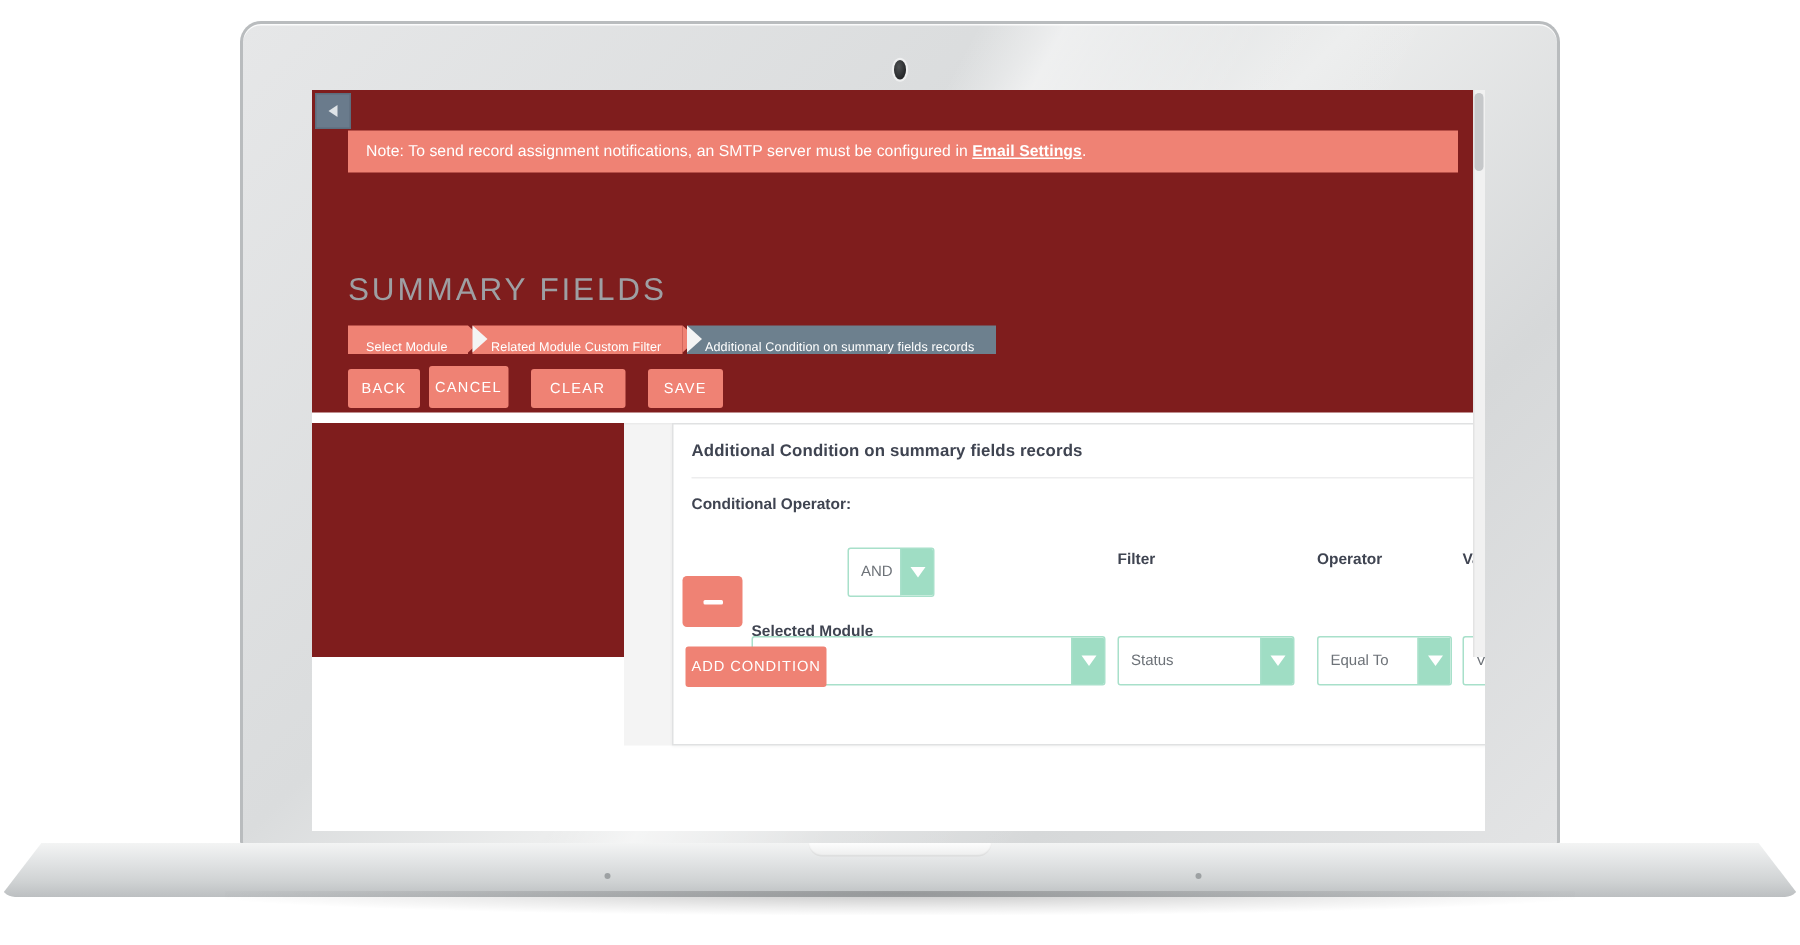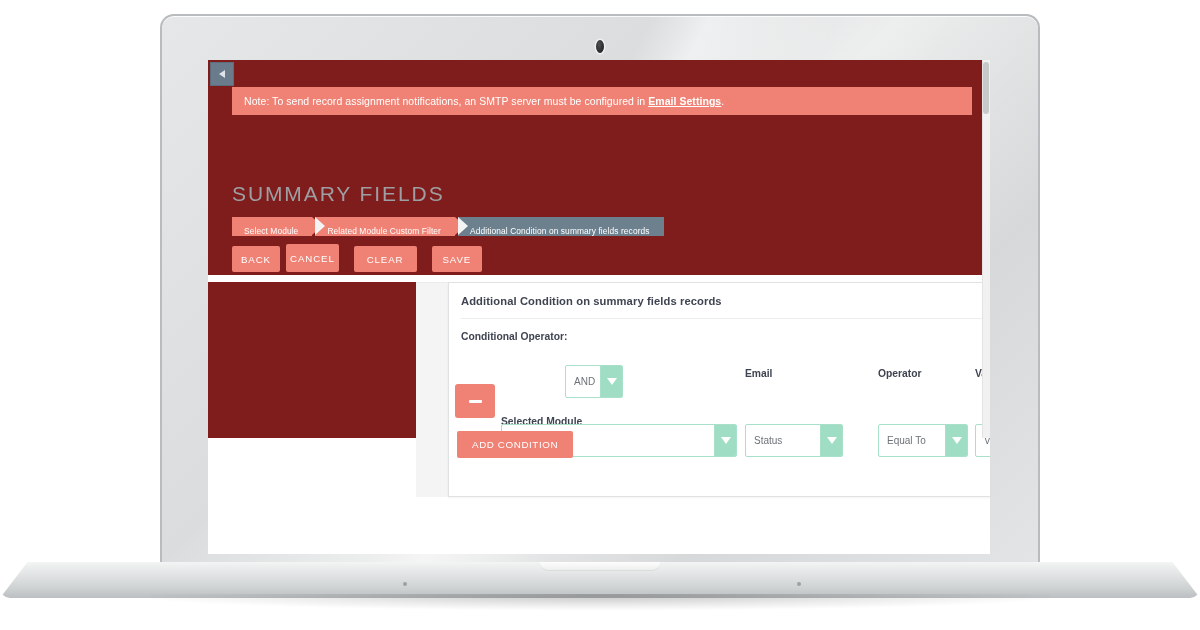--- a/index.html
+++ b/index.html
@@ -358,30 +358,30 @@
     justify-content: center;
   }
   #btn-remove-condition .minus {
     width: 13px; height: 3px;
     background: #ffffff;
     border-radius: 1px;
   }
 
   
   #sel-module   { left: 52px;  top: 101px; width: 236px; }
-  #sel-field    { left: 296px; top: 101px; width: 98px; }
+  #sel-field    { left: 296px; top: 101px; width: 118px; }
   #sel-operator { left: 429px; top: 101px; width: 90px;  }
   #sel-valtype  { left: 526px; top: 101px; width: 62px;  }
 
   
   #btn-add-condition {
     position: absolute;
     left: 8px; top: 148px;
     height: 27px;
-    padding: 0 15px;
+    padding: 0 4px;
     background: #ef8274;
     border: none;
     border-radius: 2px;
     color: #ffffff;
     font-family: "Liberation Sans", sans-serif;
     font-size: 9.8px;
     letter-spacing: 0.6px;
     cursor: pointer;
     display: flex;
     align-items: center;
@@ -444,21 +444,21 @@
         <div id="cond-op-label">Conditional Operator:</div>
 
         <div class="sel" id="sel-cond-op">
           <span class="sel-value">AND</span>
           <span class="sel-arrow">
               <i></i>
             </span>
         </div>
 
         <div class="col-head" id="head-module">Selected Module</div>
-        <div class="col-head" id="head-field">Email</div>
+        <div class="col-head" id="head-field">Filter</div>
         <div class="col-head" id="head-operator">Operator</div>
         <div class="col-head" id="head-valtype">Value Type</div>
 
         <button id="btn-remove-condition">
           <span class="minus"></span>
         </button>
 
         <div class="sel" id="sel-module">
           <span class="sel-value">Invoices</span>
           <span class="sel-arrow">

